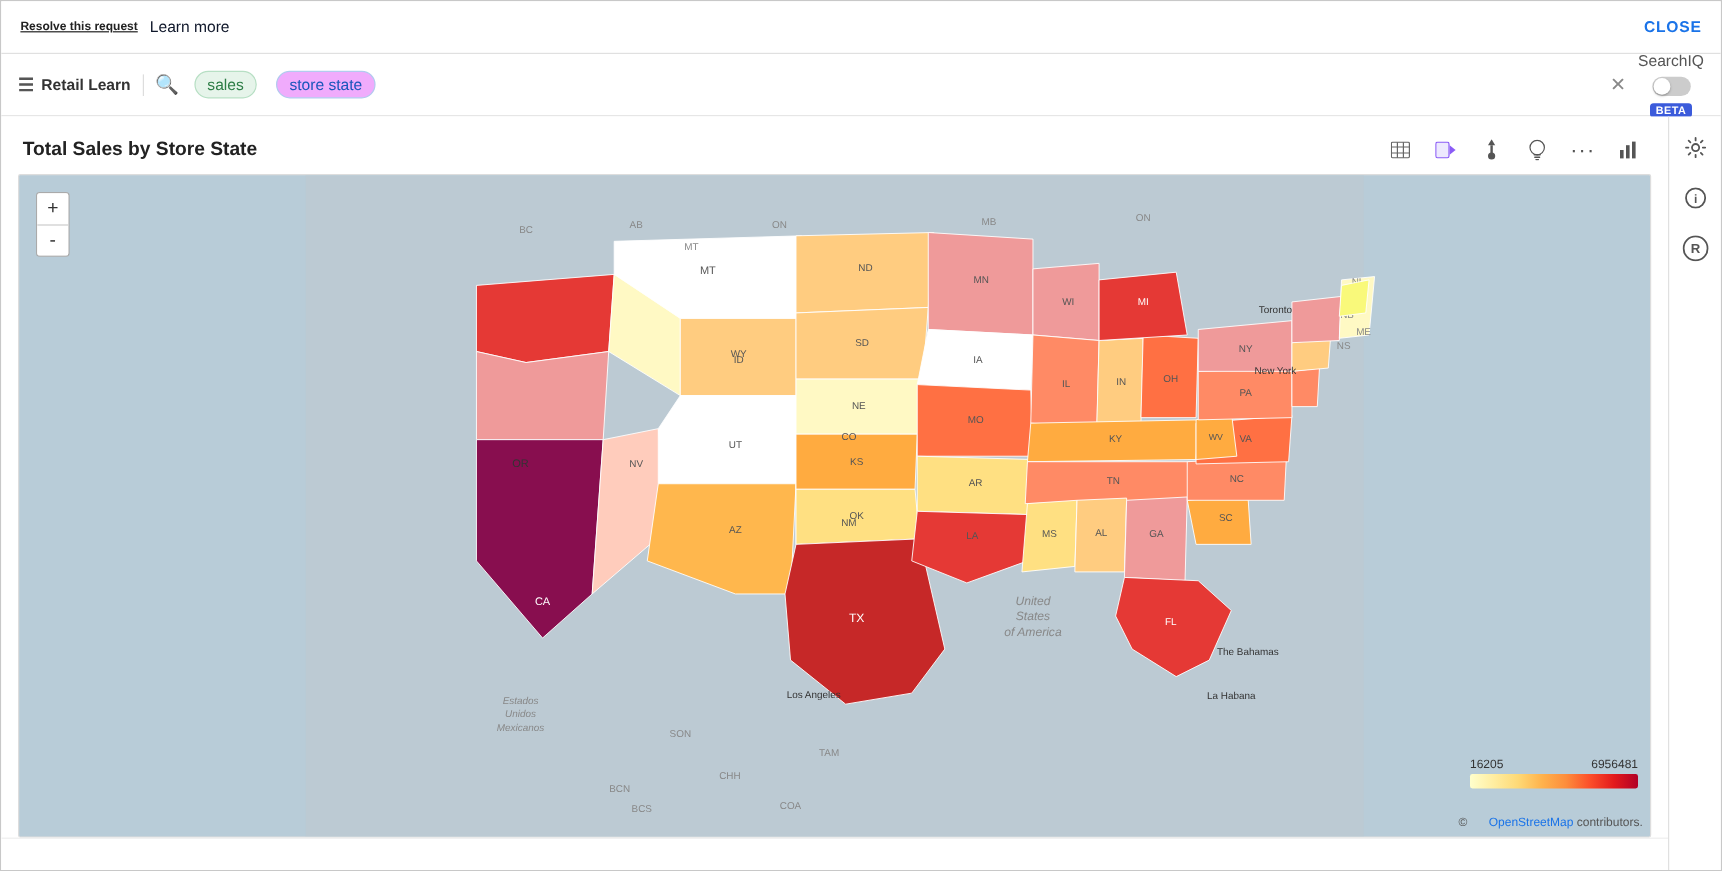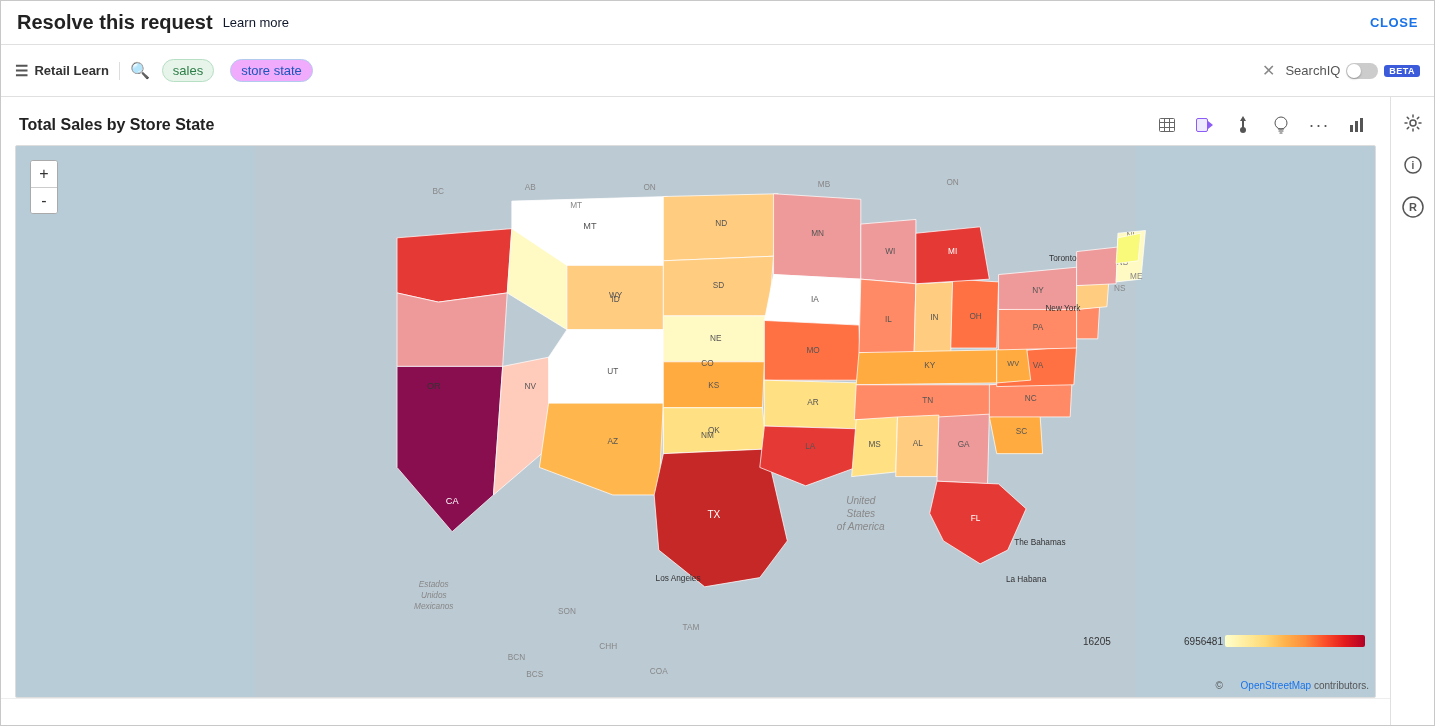--- a/index.html
+++ b/index.html
@@ -21,23 +21,24 @@
       border-bottom: 1px solid #e0e0e0;
       height: 44px;
       background: #fff;
     }
     .top-bar-left {
       display: flex;
       align-items: center;
       gap: 10px;
     }
     .resolve-title {
-      font-size: 20px;
+      font-size: 10px;
       font-weight: 600;
       color: #222;
+      text-decoration: underline;
     }
     .learn-more {
       font-size: 13px;
       color: #0f172a;
       cursor: pointer;
       text-decoration: none;
     }
     .close-btn {
       font-size: 13px;
       font-weight: 700;
@@ -105,20 +106,21 @@
       cursor: pointer;
       margin-left: 4px;
     }
     .searchiq-label {
       font-size: 13px;
       color: #555;
       margin-left: auto;
       display: flex;
       align-items: center;
       gap: 6px;
+      flex-direction: column;
     }
     .toggle {
       width: 32px;
       height: 16px;
       background: #ccc;
       border-radius: 8px;
       position: relative;
     }
     .toggle-knob {
       width: 14px;
@@ -222,24 +224,24 @@
       border: none;
       background: #fff;
     }
     .zoom-btn + .zoom-btn {
       border-top: 1px solid #ccc;
     }
 
     
     .map-legend {
       position: absolute;
-      bottom: 50px;
+      bottom: 40px;
       right: 10px;
       display: flex;
-      flex-direction: row;
+      flex-direction: column;
       align-items: flex-end;
       gap: 2px;
     }
     .legend-values {
       display: flex;
       justify-content: space-between;
       width: 140px;
       font-size: 10px;
       color: #333;
     }

